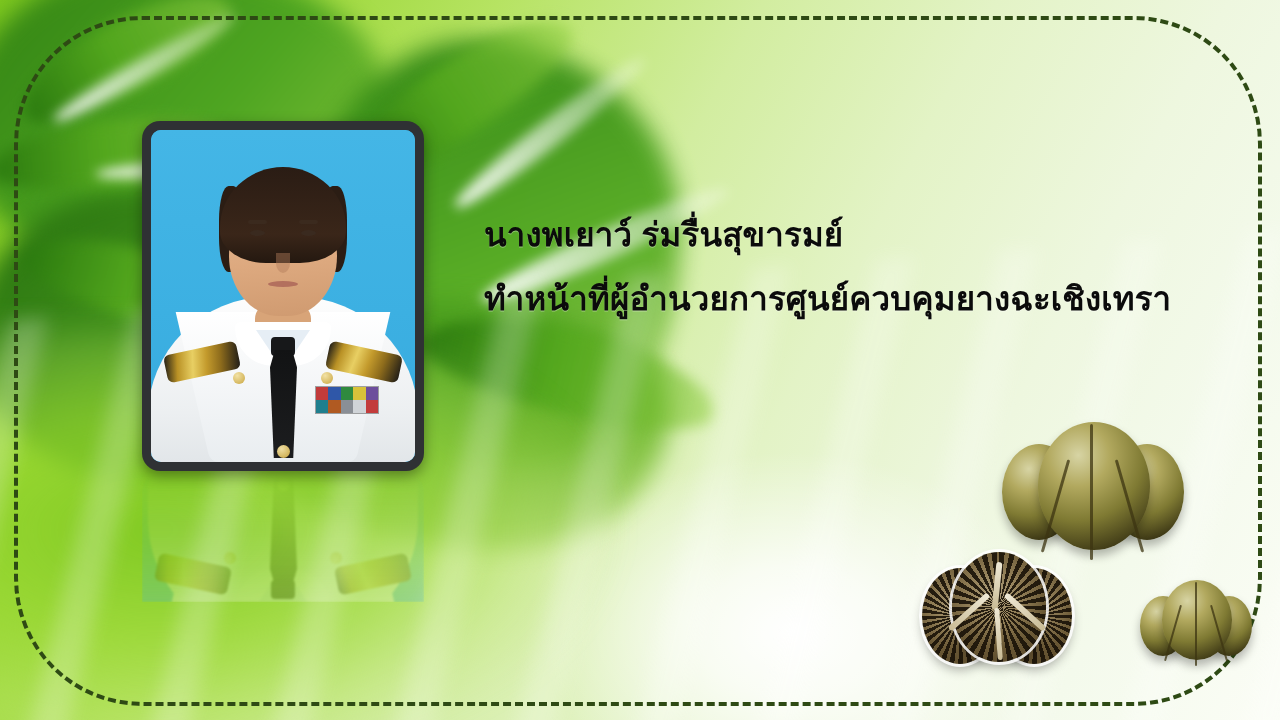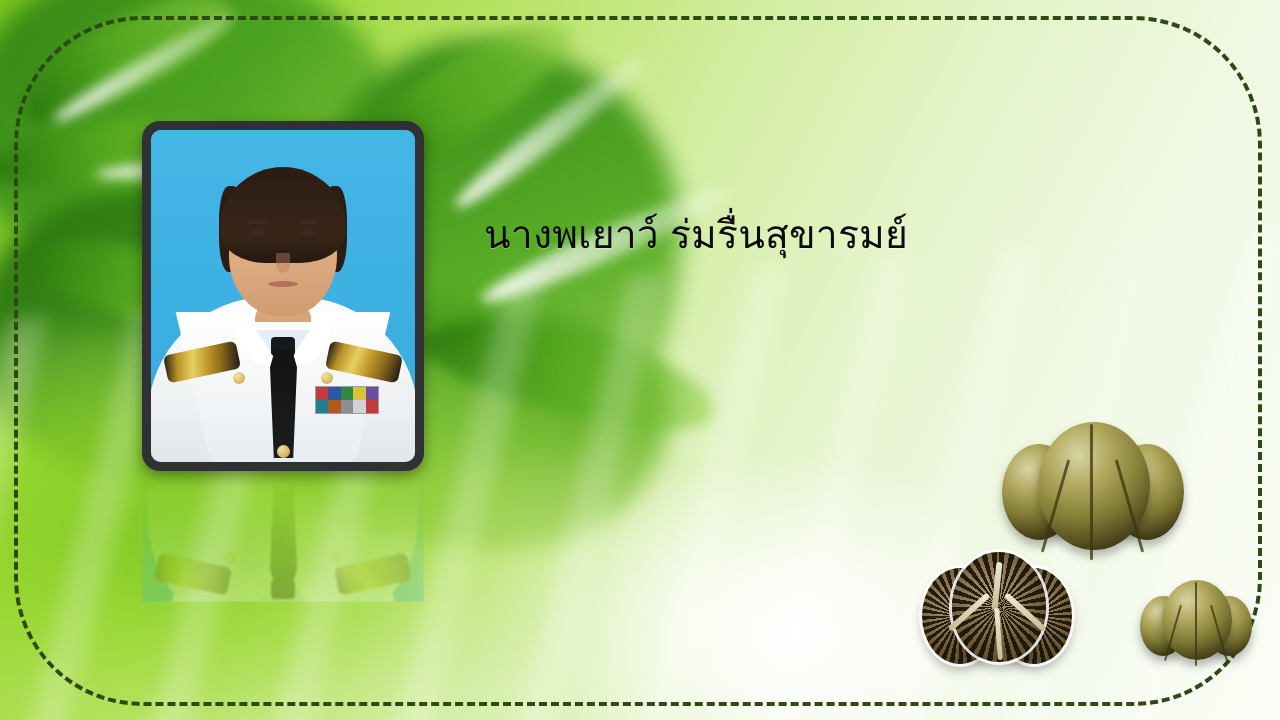--- a/index.html
+++ b/index.html
@@ -177,22 +177,22 @@
     box-shadow:0 0 0 3px rgba(255,255,255,.85), 0 6px 11px rgba(0,0,0,.3);
   }
   .pod-cut .ray{position:absolute;background:linear-gradient(180deg,#efe9d6,#c9bb95);border-radius:3px;}
 
   
   .textblock{
     position:absolute;left:484px;top:203px;width:770px;
   }
   .tline{
     color:#0b0b0b;
-    font-weight:normal;
-    font-size:39px;
+    font-weight:bold;
+    font-size:33px;
     line-height:64px;
     white-space:nowrap;
     letter-spacing:.2px;
     text-shadow:0 1px 0 rgba(255,255,255,.35);
   }
 </style>
 </head>
 <body>
 
 <div id="stage">
@@ -281,20 +281,21 @@
         <div class="eyeL"></div>
         <div class="eyeR"></div>
         <div class="nose"></div>
         <div class="mouth"></div>
       </div>
     </div>
   </div>
 
   <div class="textblock">
     <div class="tline">นางพเยาว์  ร่มรื่นสุขารมย์</div>
+    <div class="tline">ทำหน้าที่ผู้อำนวยการศูนย์ควบคุมยางฉะเชิงเทรา</div>
   </div>
 
   <div class="pod" style="left:1002px;top:418px;width:182px;height:150px;">
     <div class="lobe" style="left:0;top:26px;width:74px;height:96px;"></div>
     <div class="lobe" style="right:0;top:26px;width:74px;height:96px;"></div>
     <div class="lobe" style="left:36px;top:4px;width:112px;height:128px;"></div>
     <div class="seam" style="left:88px;top:6px;width:3px;height:136px;"></div>
     <div class="seam" style="left:52px;top:40px;width:3px;height:96px;transform:rotate(16deg);"></div>
     <div class="seam" style="left:126px;top:40px;width:3px;height:96px;transform:rotate(-16deg);"></div>
   </div>

